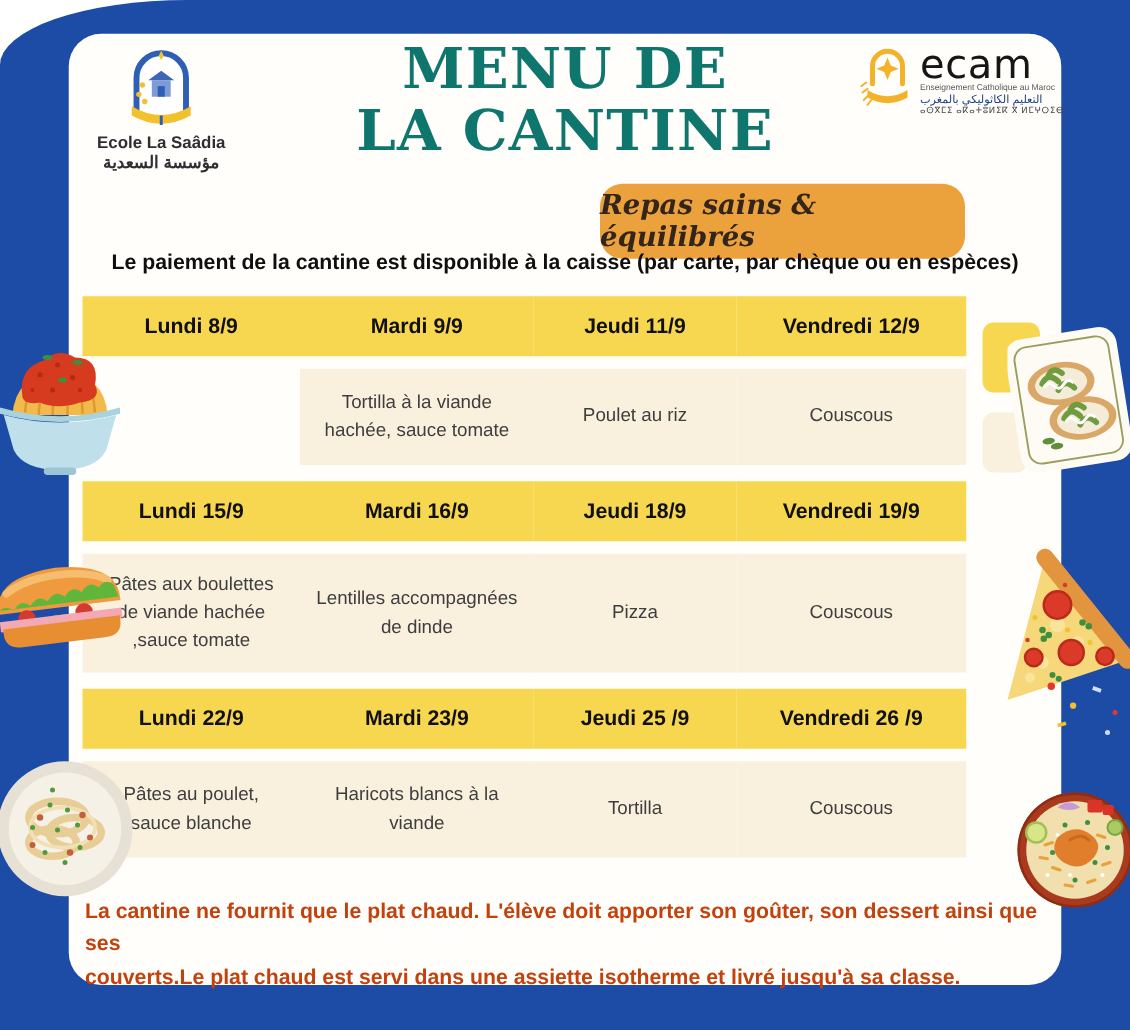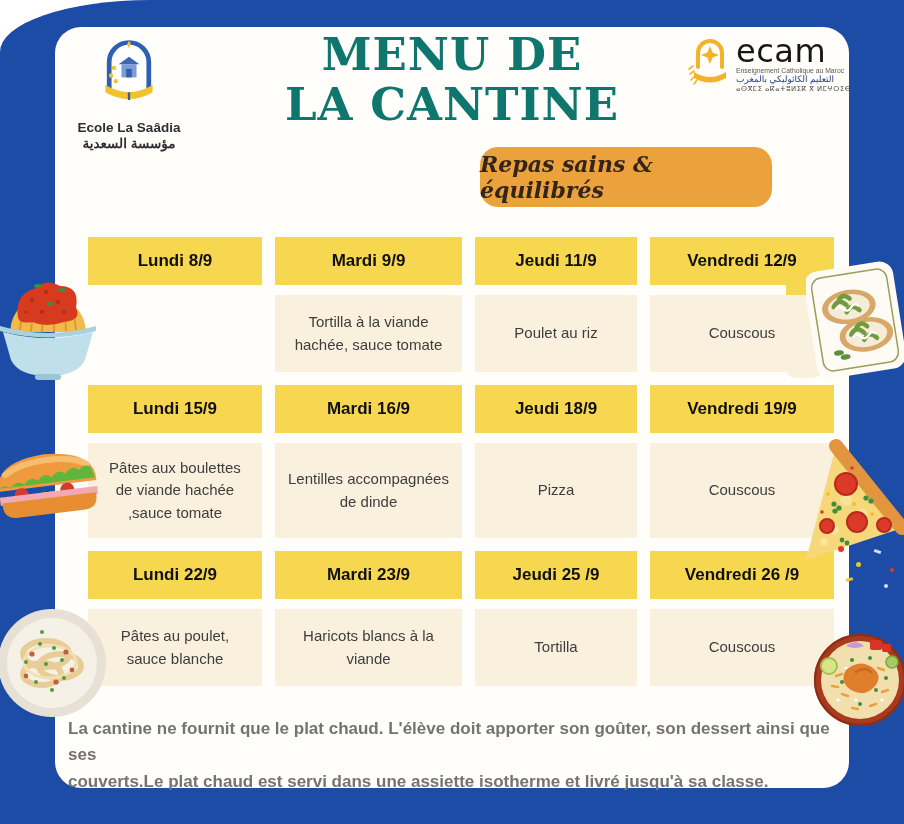--- a/index.html
+++ b/index.html
@@ -4,21 +4,21 @@
 <style>
   html,body{margin:0;padding:0;background:#ffffff;}
   .canvas{position:relative;width:904px;height:824px;background:#ffffff;overflow:hidden;
           font-family:"Liberation Sans",sans-serif;}
   .blue-frame{position:absolute;inset:0;background:#1C4CA6;border-top-left-radius:150px 52px;}
   .card{position:absolute;left:55px;top:27px;width:794px;height:761px;background:#FFFEFB;border-radius:26px;}
 
   
   .school{position:absolute;left:56px;top:30px;width:146px;text-align:center;z-index:5;}
   .school svg{display:block;margin:0 auto;}
-  .school-name{font-size:13.5px;font-weight:700;color:#2E2E33;margin-top:16px;}
+  .school-name{font-size:13.5px;font-weight:700;color:#2E2E33;margin-top:2px;}
   .school-ar{font-size:13.5px;font-weight:700;color:#2E2E33;direction:rtl;}
 
   .title{position:absolute;left:252px;top:30px;width:400px;text-align:center;z-index:5;
          font-family:"DejaVu Serif",serif;font-weight:700;font-size:45px;line-height:1.12;
          color:#0f766e;letter-spacing:1px;}
 
   .ecam{position:absolute;left:688px;top:36px;width:176px;display:flex;gap:4px;z-index:5;}
   .ecam-col{display:flex;flex-direction:column;}
   .ecam-brand{font-family:"DejaVu Sans",sans-serif;font-weight:400;font-size:32px;line-height:0.95;
               color:#161616;letter-spacing:0.5px;}
@@ -30,33 +30,33 @@
          border-radius:18px;display:flex;align-items:center;justify-content:center;z-index:5;
          font-family:"DejaVu Serif",serif;font-style:italic;font-weight:700;font-size:22px;color:#33241C;}
 
   .payment{position:absolute;left:452px;top:200px;transform:translateX(-50%);white-space:nowrap;
            font-weight:700;font-size:17px;color:#0F0F0F;z-index:5;}
 
   
   .menu-table{position:absolute;left:66px;top:237px;width:746px;z-index:4;}
   .week{margin-bottom:13px;}
   .week:last-child{margin-bottom:0;}
-  .week-row{display:grid;grid-template-columns:174px 187px 162px 184px;column-gap:13px;margin-left:22px;}
+  .week-row{display:grid;grid-template-columns:174px 187px 162px 184px;}
   .hdr-cell{height:48px;background:#F8D750;display:flex;align-items:center;justify-content:center;
             font-weight:700;font-size:17px;color:#101010;}
   .meal-row{margin-top:10px;}
   .meal-cell{background:#FAF0DE;display:flex;align-items:center;justify-content:center;text-align:center;
              font-size:15px;color:#3E3E3E;line-height:1.5;padding:6px 12px;box-sizing:border-box;}
   .meal-cell.empty{background:transparent;}
   .r1 .meal-cell{min-height:77px;}
   .r2 .meal-cell{min-height:95px;}
   .r3 .meal-cell{min-height:77px;}
 
   .footer-note{position:absolute;left:68px;top:716px;width:784px;font-weight:700;font-size:17px;
-               color:#737373;line-height:1.55;white-space:pre-line;z-index:5;}
+               color:#c2410c;line-height:1.55;white-space:pre-line;z-index:5;}
 
   
   .deco{position:absolute;z-index:3;border-radius:9px;}
   #deco-y{left:786px;top:258px;width:46px;height:56px;background:#F8D750;}
   #deco-c{left:786px;top:330px;width:36px;height:48px;background:#FAF0DE;}
   .illu{position:absolute;z-index:6;line-height:0;}
   #illu-spaghetti{left:-2px;top:270px;}
   #illu-sandwich{left:-10px;top:436px;}
   #illu-pasta{left:-4px;top:604px;}
   #illu-toast{left:806px;top:256px;}
@@ -112,20 +112,21 @@
     <div class="ecam-col">
       <div class="ecam-brand">ecam</div>
       <div class="ecam-sub1">Enseignement Catholique au Maroc</div>
       <div class="ecam-sub2">التعليم الكاثوليكي بالمغرب</div>
       <div class="ecam-sub3">ⴰⵙⴳⵎⵉ ⴰⴽⴰⵜⵓⵍⵉⴽ ⴳ ⵍⵎⵖⵔⵉⴱ</div>
     </div>
   </div>
 
   <div class="badge">Repas sains &amp; équilibrés</div>
 
+  <div class="payment">Le paiement de la cantine est disponible à la caisse (par carte, par chèque ou en espèces)</div>
 
   <div class="menu-table">
 
     <div class="week">
       <div class="week-row">
         <div class="hdr-cell">Lundi 8/9</div>
         <div class="hdr-cell">Mardi 9/9</div>
         <div class="hdr-cell">Jeudi 11/9</div>
         <div class="hdr-cell">Vendredi 12/9</div>
       </div>

